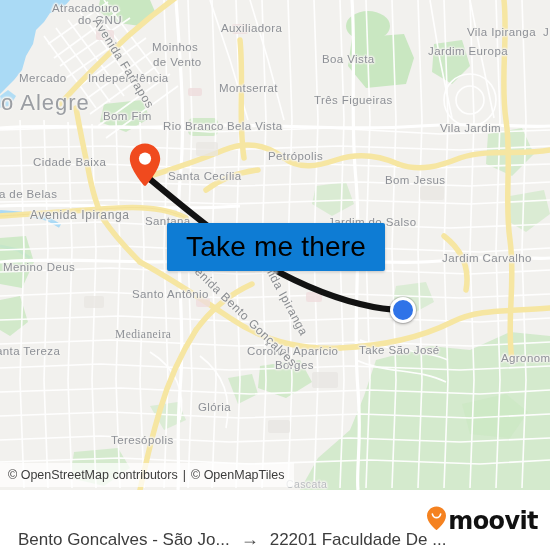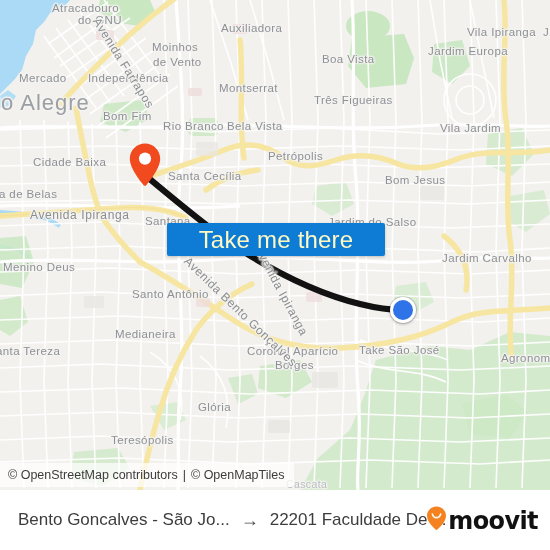--- a/index.html
+++ b/index.html
@@ -40,46 +40,46 @@
   
   .pin { position:absolute; width:34px; height:46px; }
   .dot-origin {
     position:absolute; width:26px; height:26px; border-radius:50%;
     background:#2F73E8; border:3.5px solid #ffffff;
     box-shadow:0 0 0 1px rgba(0,0,0,.10), 0 1px 3px rgba(0,0,0,.3);
   }
 
   
   .cta {
-    position:absolute; left:167px; top:223px; width:218px; height:33px;
-    background:#0E7CD4; color:#fef9c3;
+    position:absolute; left:167px; top:223px; width:218px; height:48px;
+    background:#0E7CD4; color:#000000;
     border:none; border-radius:2px;
     font-family:"Liberation Sans", sans-serif;
-    font-size:24px; letter-spacing:.2px;
+    font-size:28px; letter-spacing:.2px;
     display:flex; align-items:center; justify-content:center;
     cursor:pointer;
     box-shadow:0 1px 3px rgba(0,0,0,.22);
   }
 
   
   .attrib {
     position:absolute; left:0; top:463px; height:24px;
     padding:0 10px 0 8px;
     display:flex; align-items:center;
     background:rgba(255,255,255,.72);
     font-size:12.5px; color:#3c3c3c;
     white-space:nowrap;
   }
   .attrib .sep { padding:0 5px; color:#3c3c3c; }
 
   
   .footer {
     position:absolute; left:0; top:490px; width:550px; height:60px;
     background:#ffffff;
-    display:flex; align-items:center;
+    display:flex; align-items:flex-end;
   }
   .footer-route {
     display:flex; align-items:center;
     margin-left:18px;
     font-size:17px; color:#3d3d3d; white-space:nowrap;
   }
   .footer-route .arrow { margin:0 11px; font-size:18px; color:#4a4a4a; }
   .brand {
     position:absolute; right:12px; top:50%; transform:translateY(-50%);
     display:flex; align-items:center;
@@ -293,21 +293,21 @@
         <div class="lbl hood" style="left: 33px; top: 156px;">Cidade Baixa</div>
         <div class="lbl hood" style="left: 168px; top: 170px;">Santa Cecília</div>
         <div class="lbl hood" style="left: 268px; top: 150px;">Petrópolis</div>
         <div class="lbl hood" style="left: 385px; top: 174px;">Bom Jesus</div>
         <div class="lbl hood" style="left: -4px; top: 188px;">ia de Belas</div>
         <div class="lbl hood" style="left: 145px; top: 215px;">Santana</div>
         <div class="lbl hood" style="left: 328px; top: 216px;">Jardim do Salso</div>
         <div class="lbl hood" style="left: 442px; top: 252px;">Jardim Carvalho</div>
         <div class="lbl hood" style="left: 3px; top: 261px;">Menino Deus</div>
         <div class="lbl hood" style="left: 132px; top: 288px;">Santo Antônio</div>
-        <div class="lbl hood" style="left: 115px; top: 328px;">Medianeira</div>
+        <div class="lbl hood" style="left: 115px; top: 328px; font-family: Liberation Serif, serif;">Medianeira</div>
         <div class="lbl hood" style="left: -4px; top: 345px;">anta Tereza</div>
         <div class="lbl hood" style="left: 247px; top: 345px;">Coronel Aparício</div>
         <div class="lbl hood" style="left: 275px; top: 359px;">Borges</div>
         <div class="lbl hood" style="left: 359px; top: 344px;">Take São José</div>
         <div class="lbl hood" style="left: 464px; top: 352px; padding-left: 37px;">Agronomia</div>
         <div class="lbl hood" style="left: 198px; top: 401px;">Glória</div>
         <div class="lbl hood" style="left: 111px; top: 434px;">Teresópolis</div>
         <div class="lbl small faint" style="left: 286px; top: 478px;">Cascata</div>
       </div>
     <div id="road-labels">

